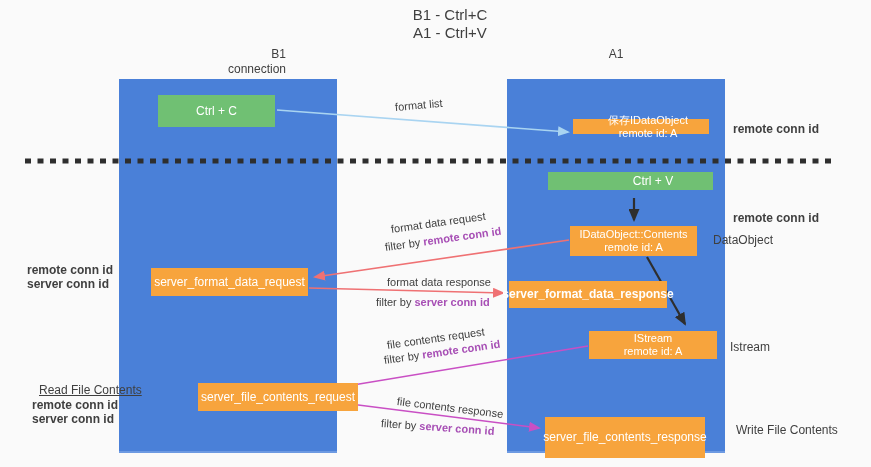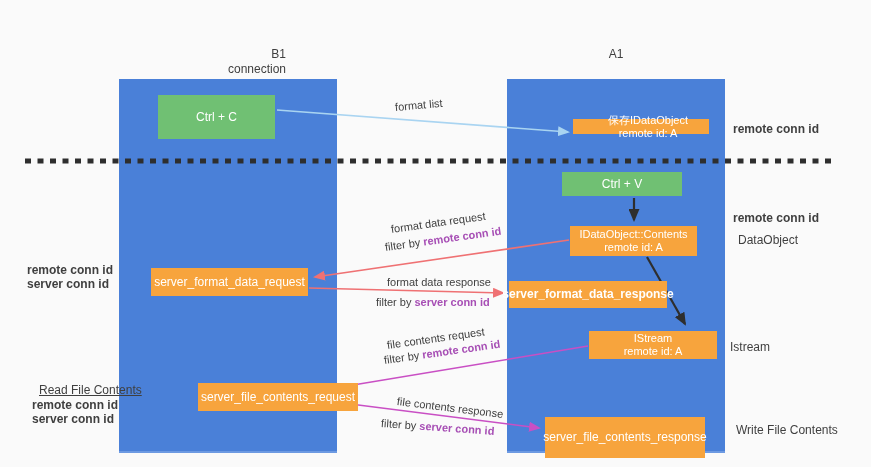--- a/index.html
+++ b/index.html
@@ -35,23 +35,23 @@
   .node {
     position: absolute;
     display: flex; flex-direction: column; align-items: center; justify-content: center;
     color: var(--box-text); text-align: center;
     font-size: 12px; line-height: 13px;
   }
   .node.green  { background: var(--box-green); }
   .node.orange { background: var(--box-orange); }
   .node .sub { font-size: 11px; }
 
-  #box-ctrl-c   { left: 158px; top: 95px;  width: 117px; height: 44px; }
+  #box-ctrl-c   { left: 158px; top: 95px;  width: 117px; height: 32px; }
   #box-save     { left: 573px; top: 119px; width: 122px; height: 15px; font-size: 11px; padding-left: 14px; }
-  #box-ctrl-v   { left: 562px; top: 172px; width: 120px; height: 24px; }
+  #box-ctrl-v   { left: 548px; top: 172px; width: 120px; height: 18px; padding-left: 45px; }
   #box-getdata  { left: 570px; top: 226px; width: 127px; height: 30px; font-size: 11px; }
   #box-sfdreq   { left: 151px; top: 268px; width: 157px; height: 28px; }
   #box-sfdresp  { left: 509px; top: 281px; width: 158px; height: 27px; font-weight: bold; }
   #box-istream  { left: 589px; top: 331px; width: 128px; height: 28px; font-size: 11px; }
   #box-sfcreq   { left: 150px; top: 383px; width: 160px; height: 28px; margin-left: 48px; }
   #box-sfcresp  { left: 545px; top: 417px; width: 160px; height: 41px; }
 
   svg.overlay { position: absolute; left: 0; top: 0; width: 871px; height: 467px; pointer-events: none; }
   .ln-blue    { stroke: var(--arrow-blue);    stroke-width: 1.6; fill: none; }
   .ln-salmon  { stroke: var(--arrow-salmon);  stroke-width: 1.6; fill: none; }
@@ -77,20 +77,24 @@
   .side {
     position: absolute; font-size: 12px; white-space: nowrap; color: var(--text-dark);
   }
   .side.b { font-weight: 700; }
 </style>
 </head>
 <body>
 
 <div id="stage">
 
+  <div class="title">
+    <div>B1 - Ctrl+C</div>
+    <div>A1 - Ctrl+V</div>
+  </div>
 
   <div class="lane-label" id="lane-label-left">
     <div>B1</div>
     <div>connection</div>
   </div>
   <div class="lane-label" id="lane-label-right">
     <div>A1</div>
   </div>
 
   <div class="lane" id="lane-left"></div>
@@ -186,17 +190,17 @@
 
   <div class="side b purple" style="left:27px; top:263px;">remote conn id</div>
   <div class="side b greent" style="left:27px; top:277px;">server conn id</div>
 
   <div class="side" style="left:39px; top:383px;text-decoration:underline;">Read File Contents</div>
   <div class="side b purple" style="left:32px; top:398px;">remote conn id</div>
   <div class="side b greent" style="left:32px; top:412px;">server conn id</div>
 
   <div class="side b purple" style="left:733px; top:122px;">remote conn id</div>
   <div class="side b purple" style="left:733px; top:211px;">remote conn id</div>
-  <div class="side" style="left:738px; top:233px;">DataObject</div>
+  <div class="side" style="left:713px; top:233px;">DataObject</div>
   <div class="side" style="left:730px; top:340px;">Istream</div>
   <div class="side" style="left:736px; top:423px;">Write File Contents</div>
 
 </div>
 
 </body></html>

